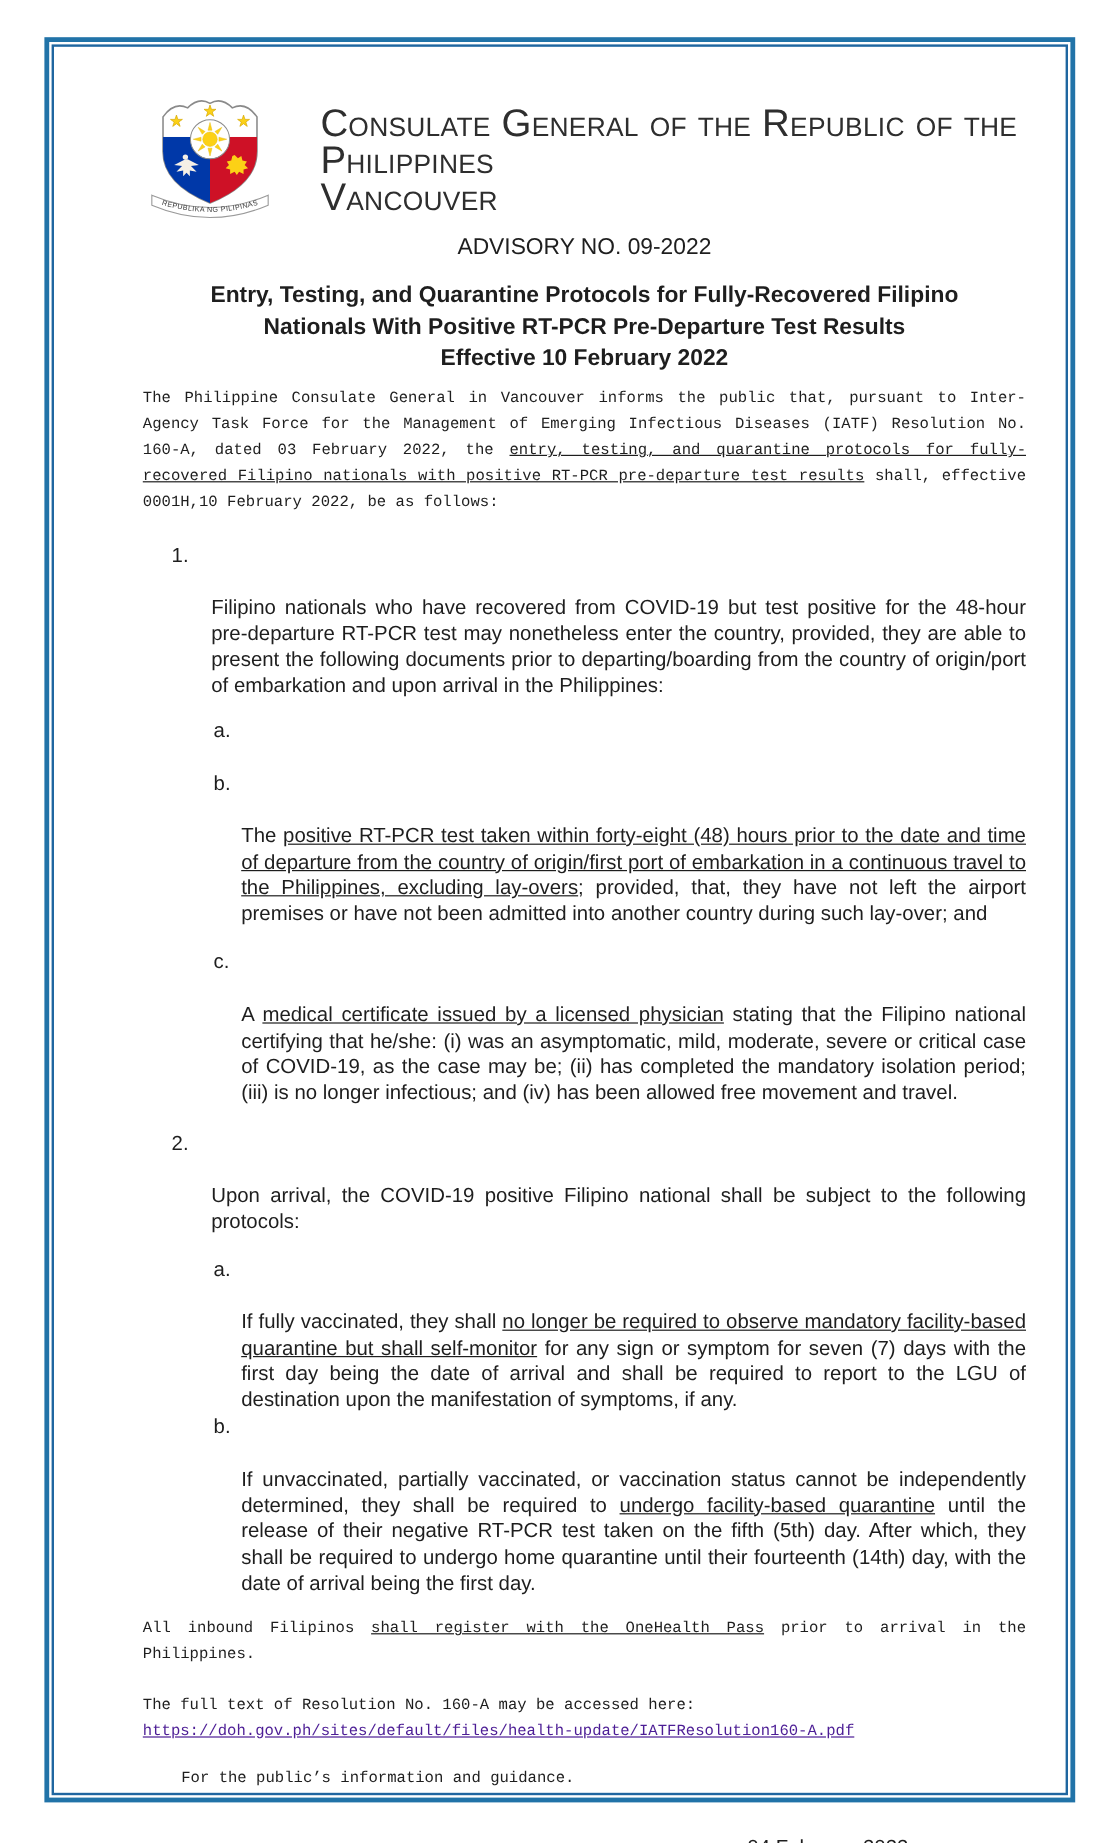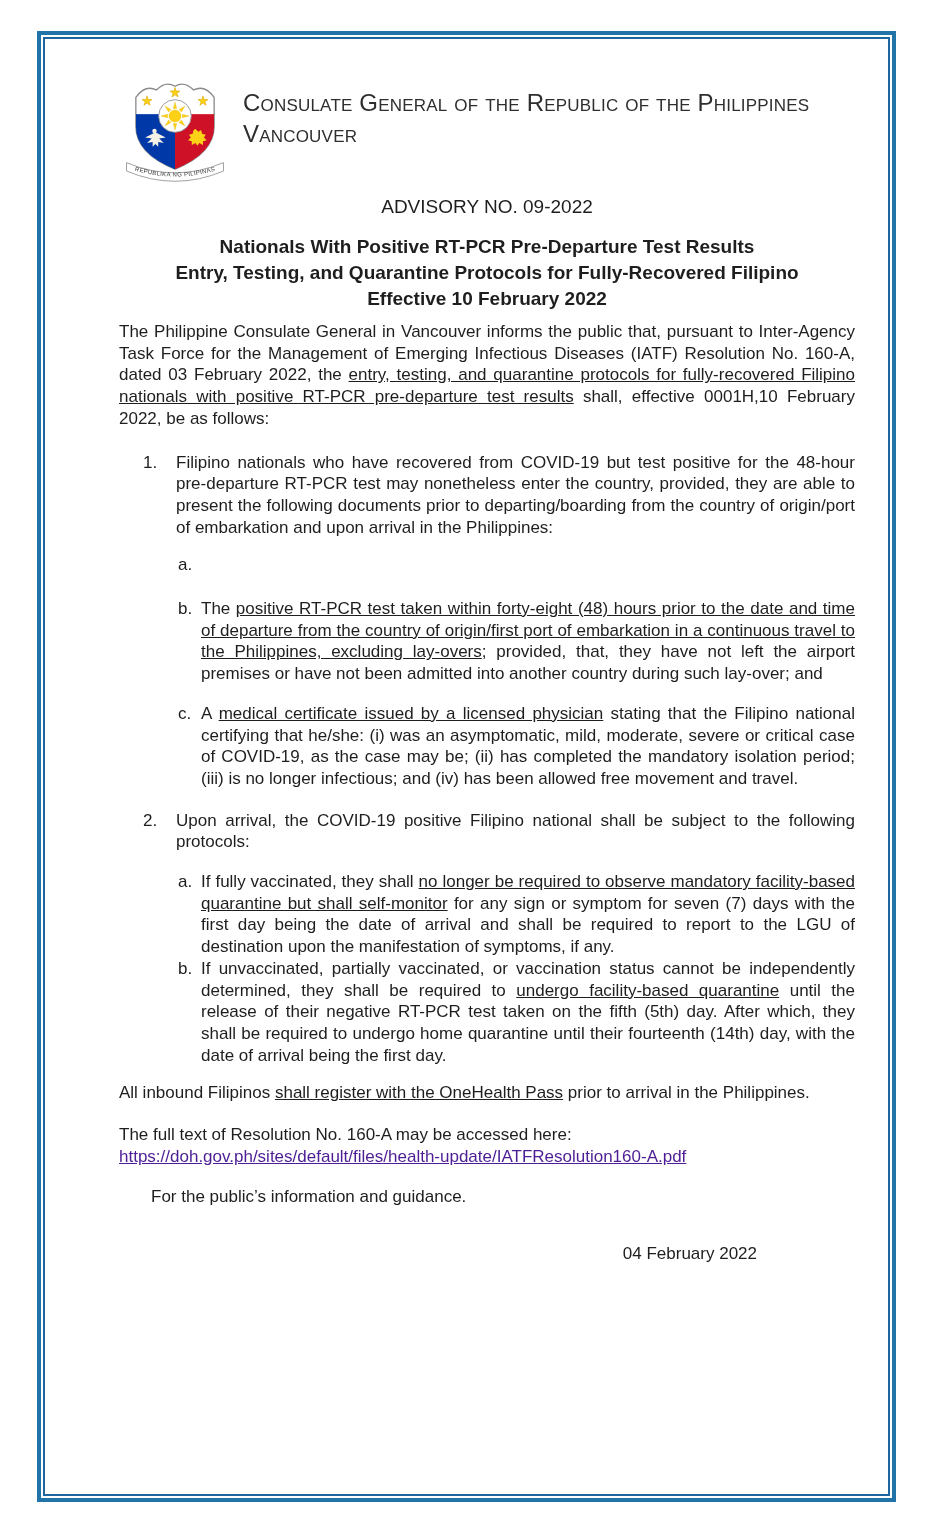--- a/index.html
+++ b/index.html
@@ -24,39 +24,39 @@
     border:2.5px solid #1f66a0;
   }
   .content {
     position:absolute; left:119px; top:75px; width:736px;
   }
   .header { display:flex; align-items:flex-start; height:113px; }
   .seal { width:112px; flex:0 0 112px; }
   .org { padding-top:12px; padding-left:12px; }
   .org-name, .org-city {
     font-variant:small-caps;
-    font-size:24px; line-height:31px;
-    letter-spacing:0.2px; color:#2e2e2e;
+    font-size:32px; line-height:31px;
+    letter-spacing:0.2px; color:#2e2e2e;margin-left:24px;
   }
   .advisory-no {
     margin-top:7px; text-align:center;
     font-weight:normal; font-size:19px; line-height:24px;
   }
   .doc-title {
     margin-top:15px; text-align:center;
     font-weight:bold; font-size:19px; line-height:26px;
   }
-  .para { font-size:17px; line-height:21.7px; text-align:justify; }
+  .para { font-size:13px; line-height:21.7px; text-align:justify;font-family:Liberation Mono, monospace; }
   .intro { margin-top:9px; }
   .li { display:flex; font-size:17px; line-height:21.7px; }
   .l1 { padding-left:24px; }
   .l1 > .marker { flex:0 0 33px; }
   .l2 { padding-left:59px; }
   .l2 > .marker { flex:0 0 23px; }
-  .licontent { flex:1; text-align:justify; }
+  .licontent { flex:1; text-align:justify;margin-top:44px; }
   .u { text-decoration:underline; }
   .b { font-weight:normal; }
   .mt0  { margin-top:0; }
   .mt16 { margin-top:16px; }
   .mt18 { margin-top:18px; }
   .mt20 { margin-top:20px; }
   .mt22 { margin-top:22px; }
   .res-link {
     color:#4c1d95; text-decoration:underline; cursor:pointer;
     word-break:break-all;
@@ -133,22 +133,22 @@
       </div>
       <div class="org">
         <div class="org-name">Consulate General of the Republic of the Philippines</div>
         <div class="org-city">Vancouver</div>
       </div>
     </div>
 
     <div class="advisory-no">ADVISORY NO. 09-2022</div>
 
     <div class="doc-title">
+      <div>Entry, Testing, and Quarantine Protocols for Fully-Recovered Filipino</div>
       <div>Nationals With Positive RT-PCR Pre-Departure Test Results</div>
-      <div>Entry, Testing, and Quarantine Protocols for Fully-Recovered Filipino</div>
       <div>Effective 10 February 2022</div>
     </div>
 
     <p class="para intro"><span>The Philippine Consulate General in Vancouver informs the public that, pursuant to Inter-Agency Task Force for the Management of Emerging Infectious Diseases (IATF) Resolution No. 160-A, dated 03 February 2022, the </span><span class="u">entry, testing, and quarantine protocols for fully-recovered Filipino nationals with positive RT-PCR pre-departure test results</span><span> shall, effective 0001H,10 February 2022, be as follows:</span></p>
 
     <div class="li l1 mt22">
       <span class="marker">1.</span>
       <span class="licontent"><span>Filipino nationals who have recovered from COVID-19 but test positive for the 48-hour pre-departure RT-PCR test may nonetheless enter the country, provided, they are able to present the following documents prior to departing/boarding from the country of origin/port of embarkation and upon arrival in the Philippines:</span></span>
     </div>
 

